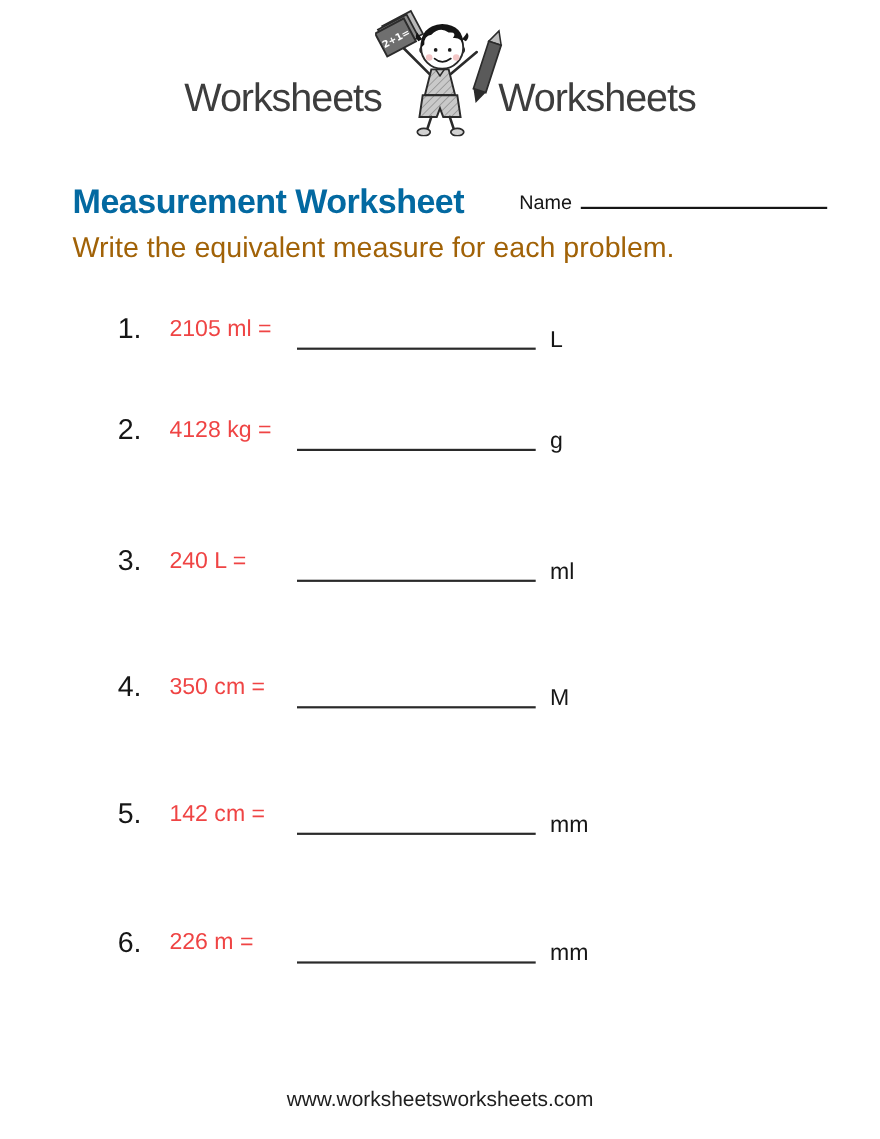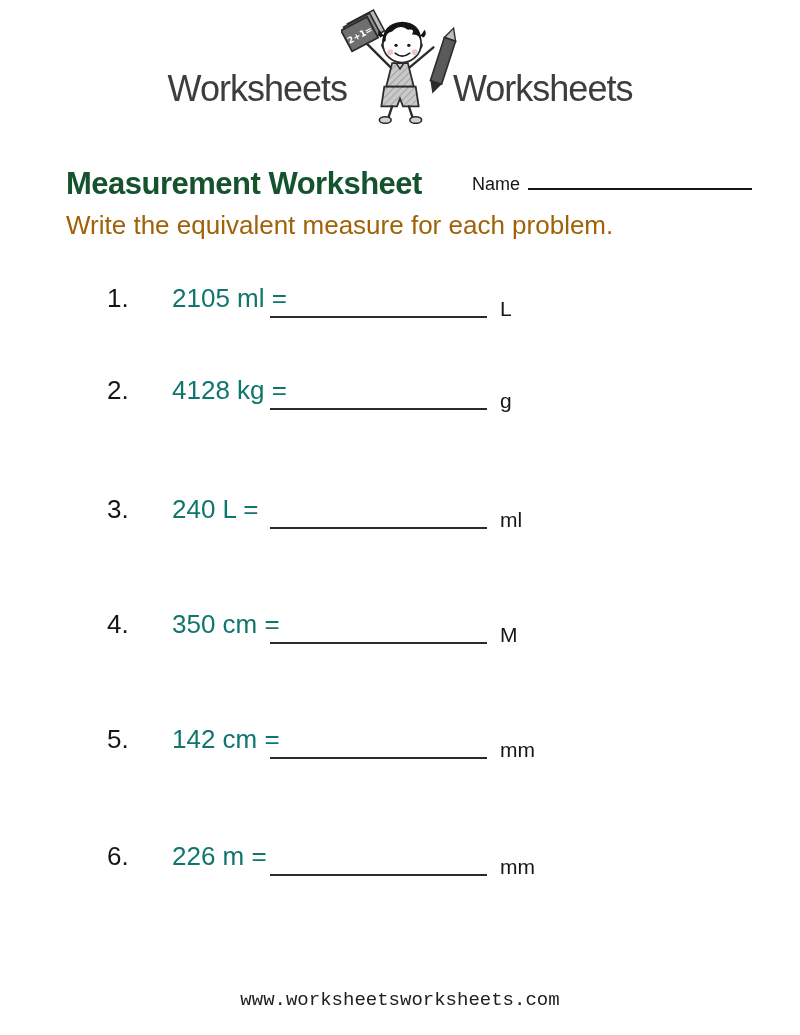--- a/index.html
+++ b/index.html
@@ -36,21 +36,21 @@
     flex: 0 0 auto;
   }
 
   
   .page-title {
     position: absolute;
     left: 66px; top: 166px;
     font-size: 31px;
     font-weight: 600;
     letter-spacing: -0.5px;
-    color: #14532d;
+    color: #0369a1;
   }
   .name-block {
     position: absolute;
     left: 472px; top: 166px;
     font-size: 18px;
     color: #161616;
     white-space: nowrap;
   }
   .name-line {
     display: inline-block;
@@ -77,44 +77,43 @@
   .problem-row:nth-child(4) { top: 611px; }
   .problem-row:nth-child(5) { top: 726px; }
   .problem-row:nth-child(6) { top: 843px; }
 
   .problem-number {
     position: absolute; left: 107px; top: 0;
     font-size: 26px; line-height: 26px;
     color: #161616;
   }
   .problem-expression {
-    position: absolute; left: 172px; top: 3px;
-    font-size: 26px; line-height: 21px;
-    color: #0f766e;
+    position: absolute; left: 154px; top: 3px;
+    font-size: 21px; line-height: 21px;
+    color: #ef4444;
     white-space: nowrap;
   }
   .answer-line {
     position: absolute; left: 270px; top: 31px;
     width: 217px; height: 0;
     border-bottom: 2px solid #2a2a2a;
   }
   .problem-unit {
     position: absolute; left: 500px; top: 13px;
     font-size: 21px; line-height: 21px;
     color: #161616;
   }
 
   
   .footer-url {
     position: absolute;
     left: 0; right: 0; top: 989px;
     text-align: center;
     font-size: 19px;
     color: #202020;
-    font-family: Liberation Mono, monospace;
   }
 </style>
 </head>
 <body>
 
 <div class="logo-row">
   <span class="logo-text">Worksheets</span>
 
   <svg class="logo-mascot" viewBox="0 0 120 118" aria-hidden="true">
     <defs>

